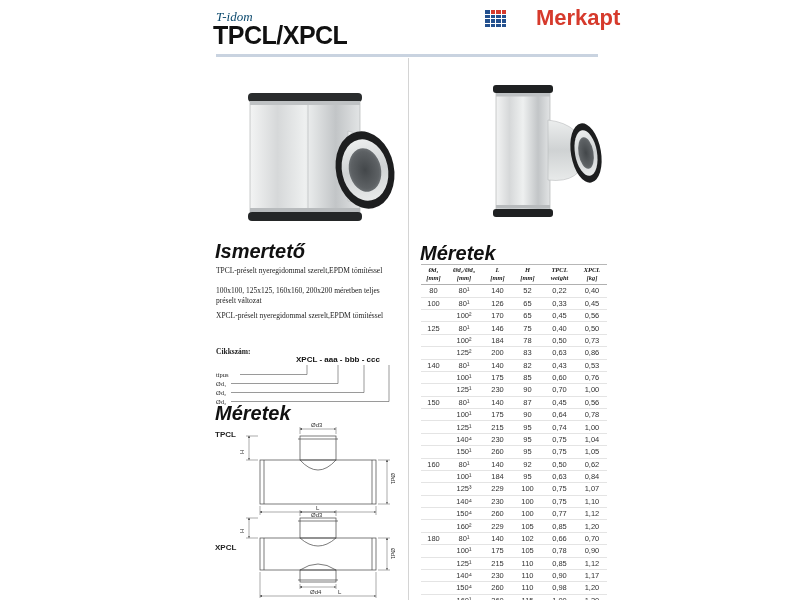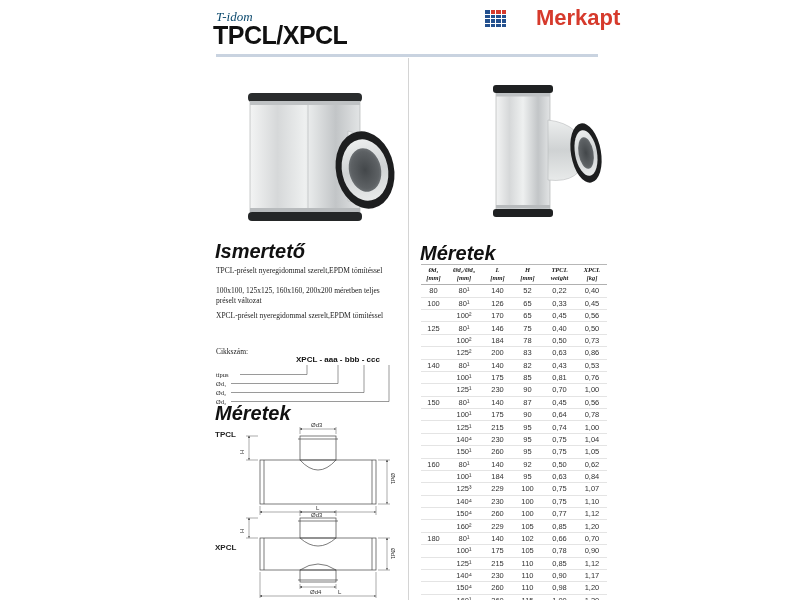--- a/index.html
+++ b/index.html
@@ -32,21 +32,21 @@
     font-style:italic; font-weight:bold; font-size:20px; color:#111; }
   #ismerteto-heading { left:215px; top:240px; }
   #meretek-left-heading { left:215px; top:402px; }
   #meretek-table-heading { left:420px; top:242px; }
   .para { position:absolute; left:216px; width:182px;
     font-family:Liberation Serif, serif; font-size:7.5px; line-height:1.35; color:#222; }
   #para-1 { top:266px; }
   #para-2 { top:286px; }
   #para-3 { top:311px; }
   #cikkszam-label { position:absolute; left:216px; top:347px;
-    font-family:"Liberation Serif", serif; font-size:7.5px; font-weight:normal; color:#222; }
+    font-family:"Liberation Serif", serif; font-size:7.5px; font-weight:bold; color:#222; }
   .cikkszam-svg { position:absolute; left:216px; top:352px; }
   .drawing-label { position:absolute; left:215px; font-size:8px; font-weight:bold; color:#222; }
   #tpcl-draw-label { top:430px; }
   #xpcl-draw-label { top:543px; }
   .tpcl-drawing { position:absolute; left:238px; top:422px; }
   .xpcl-drawing { position:absolute; left:238px; top:508px; }
 
   
   .dim-table-wrap { position:absolute; left:421px; top:264px; width:186px; }
   table.dim { width:100%; border-collapse:collapse; table-layout:fixed; }
@@ -344,21 +344,21 @@
             <td>140</td>
             <td>82</td>
             <td>0,43</td>
             <td>0,53</td>
           </tr>
           <tr>
             <td></td>
             <td>100¹</td>
             <td>175</td>
             <td>85</td>
-            <td>0,81</td>
+            <td>0,60</td>
             <td>0,76</td>
           </tr>
           <tr>
             <td></td>
             <td>125¹</td>
             <td>230</td>
             <td>90</td>
             <td>0,70</td>
             <td>1,00</td>
           </tr>

